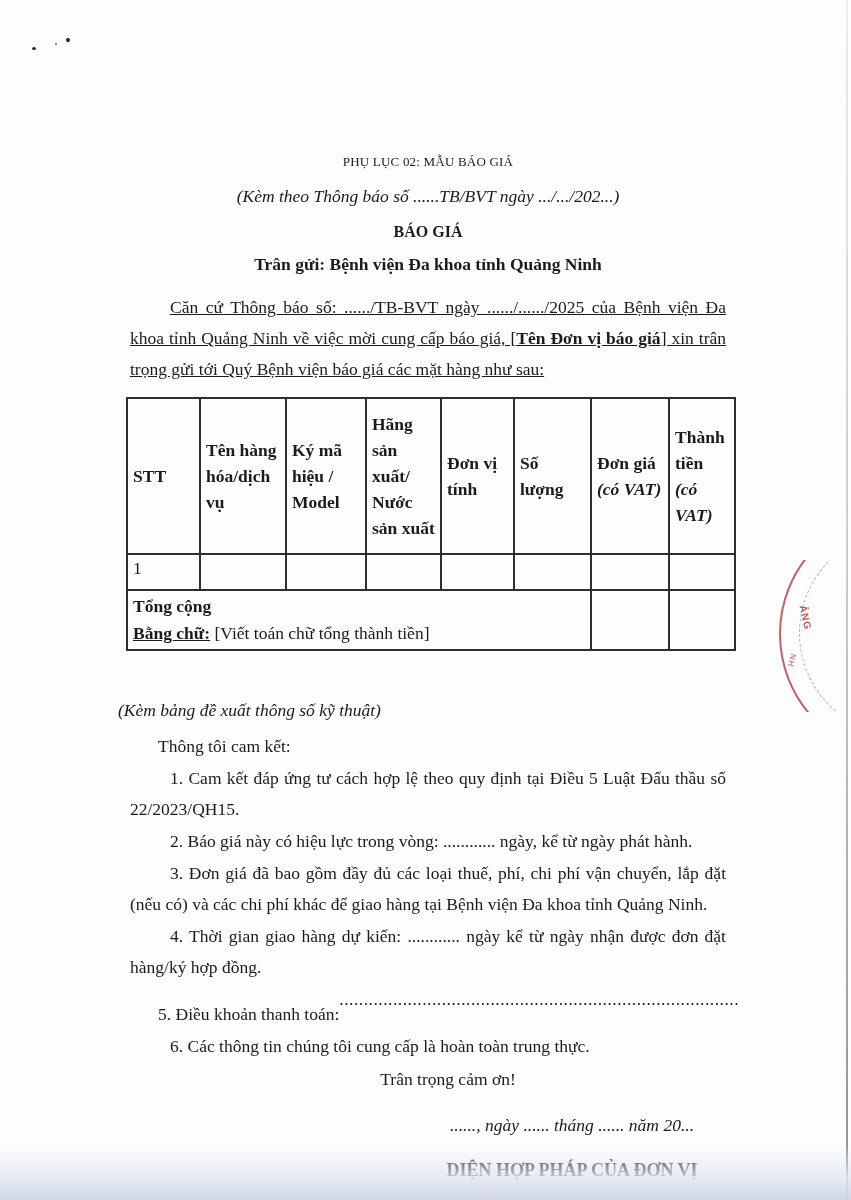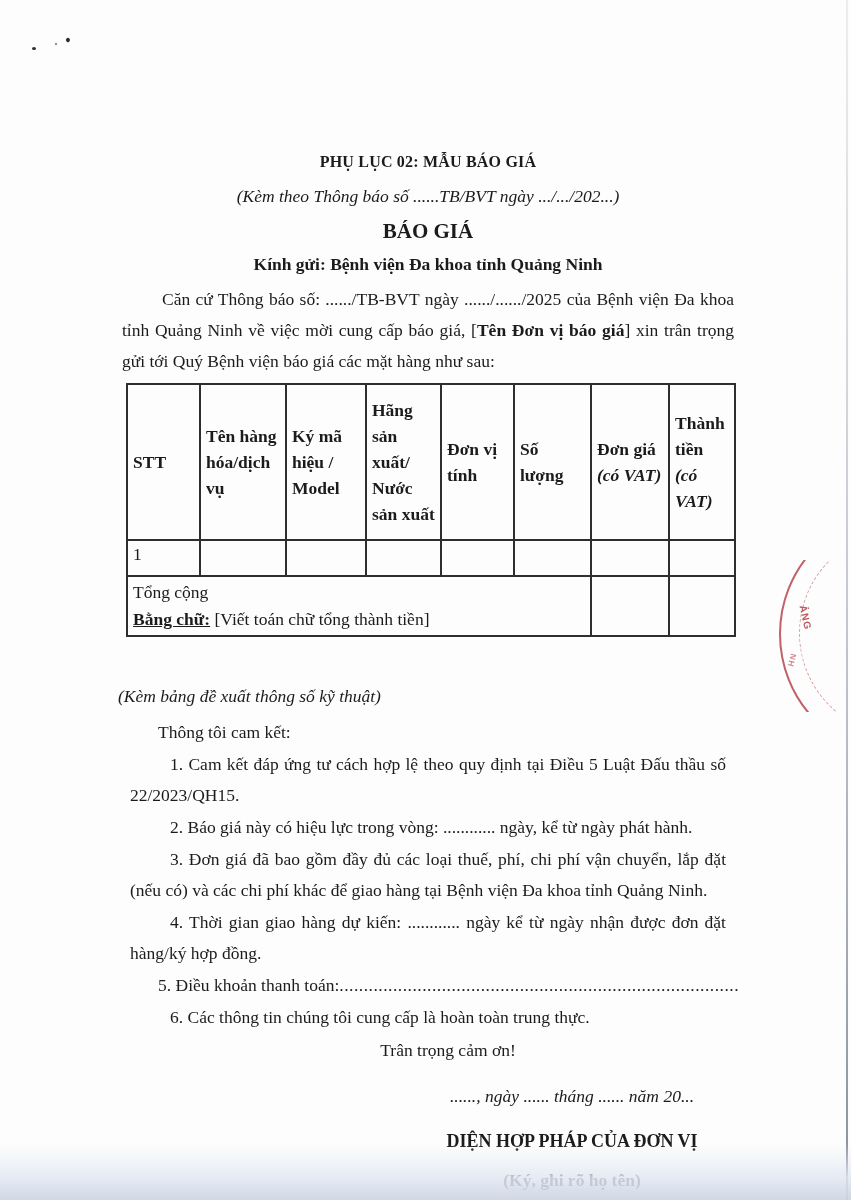--- a/index.html
+++ b/index.html
@@ -4,49 +4,49 @@
 <style>
   html,body{margin:0;padding:0;}
   body{
     width:851px;height:1200px;position:relative;overflow:hidden;
     background:#fdfdfd;color:#1b1b1b;
     font-family:"Liberation Serif","DejaVu Serif",serif;
     font-size:17.5px;
   }
   .content{position:absolute;left:118px;top:146px;width:620px;}
   .center{text-align:center;}
-  .appendix-title{font-size:16px;font-weight:bold;line-height:31px;margin:0 0 4px;letter-spacing:.2px;}
+  .appendix-title{font-size:13px;font-weight:normal;line-height:31px;margin:0 0 4px;letter-spacing:.2px;}
   .subtitle{font-style:italic;line-height:31px;margin:0 0 4px;}
-  .doc-title{font-size:21px;font-weight:bold;line-height:31px;margin:0;}
+  .doc-title{font-size:16px;font-weight:bold;line-height:31px;margin:0;}
   .recipient{font-weight:bold;line-height:31px;margin:2px 0 2px;}
-  .para{line-height:31px;text-align:justify;text-indent:40px;margin:4px;}
+  .para{line-height:31px;text-align:justify;text-indent:40px;margin:12px;text-decoration:underline;}
   b.inline{font-weight:bold;}
 
   table.quote{border-collapse:collapse;table-layout:fixed;width:608px;margin:6px 0 0 8px;}
   table.quote th,table.quote td{
     border:2px solid #2e2e2e;padding:2px 5px;font-size:17.5px;
     vertical-align:middle;text-align:left;overflow:hidden;
   }
   table.quote th{font-weight:bold;line-height:26px;}
   tr.hdr{height:156px;}
   th.v-top{vertical-align:top;}
   .i{font-style:italic;}
   tr.item-row{height:36px;}
   tr.item-row td{line-height:22px;vertical-align:top;}
   tr.total-row{height:56px;}
   tr.total-row td{line-height:27px;}
   td.total-cell{text-align:center;}
-  .total-label{font-weight:normal;}
+  .total-label{font-weight:bold;}
   .inwords-label{font-weight:bold;text-decoration:underline;}
 
   .spec-note{font-style:italic;line-height:31px;margin:44px 0 0;}
   .lead{line-height:31px;margin:5px 0 0;text-indent:40px;}
   p.item{line-height:31px;text-align:justify;text-indent:40px;margin:1px 12px 0;}
   .dotline{display:flex;line-height:31px;margin:1px 0 0;padding-left:40px;}
-  .dotline .lbl{white-space:nowrap;}
+  .dotline .lbl{white-space:nowrap;margin-top:15px;}
   .dotline .dots{flex:1;overflow:hidden;white-space:nowrap;letter-spacing:.5px;}
   .thanks{line-height:31px;margin:2px 0 0;text-indent:40px;text-align:center;}
 
   .sig-block{width:332px;margin:1px 0 0 auto;text-align:center;}
   .date-line{font-style:italic;line-height:29px;margin:16px;}
   .signer-title{font-weight:bold;font-size:18px;line-height:28px;margin:2px 0 0;}
   .signer-note{font-weight:bold;line-height:26px;margin:12px;}
 
   
   .speck{position:absolute;background:#2c2c2c;border-radius:50%;}
@@ -75,21 +75,21 @@
 <div class="speck s1"></div>
 <div class="speck s2"></div>
 <div class="speck s3"></div>
 <div class="edge-line"></div>
 
 <div class="content">
 
   <p class="appendix-title center">PHỤ LỤC 02: MẪU BÁO GIÁ</p>
   <p class="subtitle center">(Kèm theo Thông báo số ......TB/BVT ngày .../.../202...)</p>
   <p class="doc-title center">BÁO GIÁ</p>
-  <p class="recipient center">Kính gửi: Bệnh viện Đa khoa tỉnh Quảng Ninh</p>
+  <p class="recipient center">Trân gửi: Bệnh viện Đa khoa tỉnh Quảng Ninh</p>
 
   <p class="para"><span>Căn cứ Thông báo số: ....../TB-BVT ngày ....../....../2025 của Bệnh viện Đa khoa tỉnh Quảng Ninh về việc mời cung cấp báo giá, [</span><b class="inline">Tên Đơn vị báo giá</b><span>] xin trân trọng gửi tới Quý Bệnh viện báo giá các mặt hàng như sau:</span></p>
 
   <table class="quote">
     <colgroup>
       <col style="width:73px">
         <col style="width:86px">
         <col style="width:80px">
         <col style="width:75px">
       <col style="width:73px">

